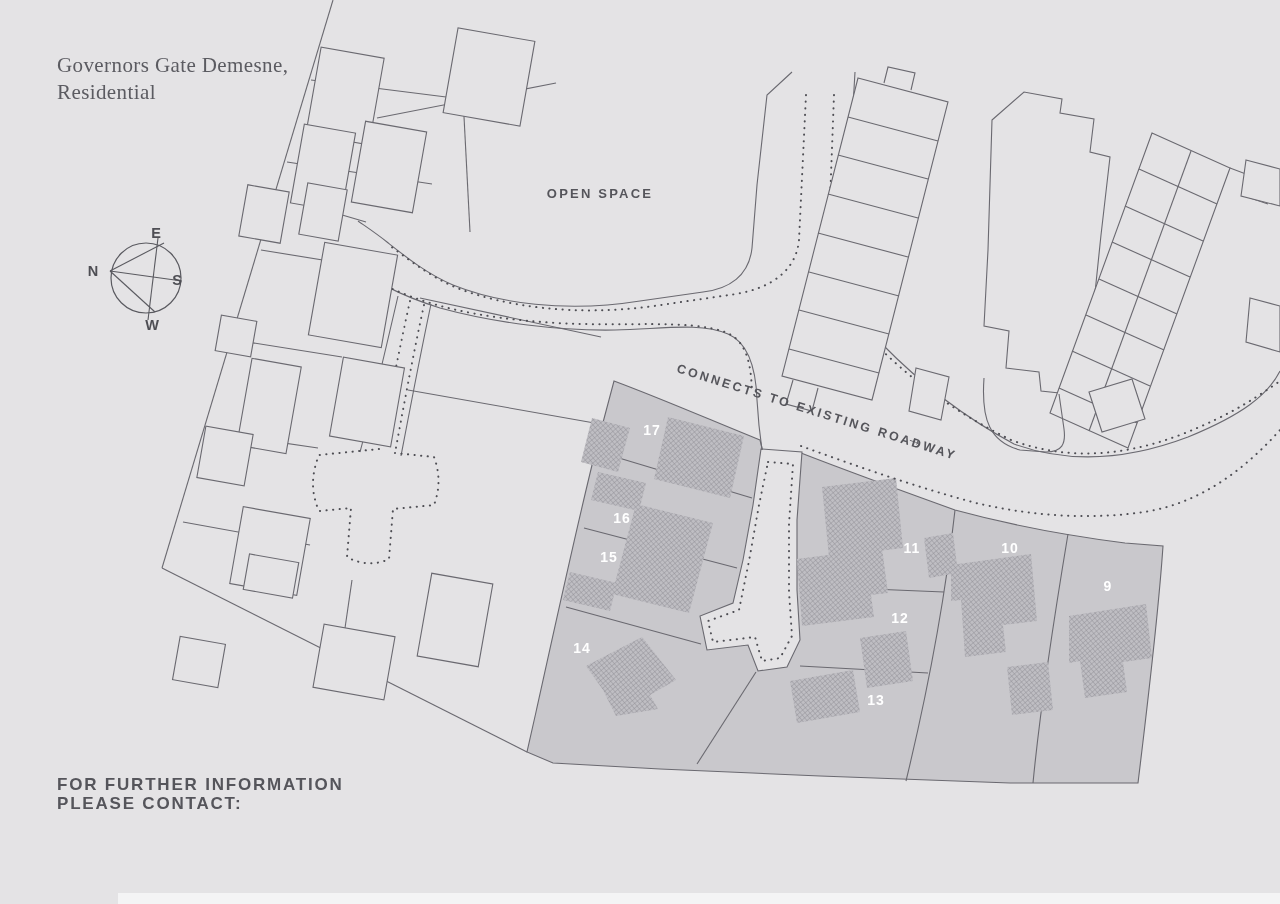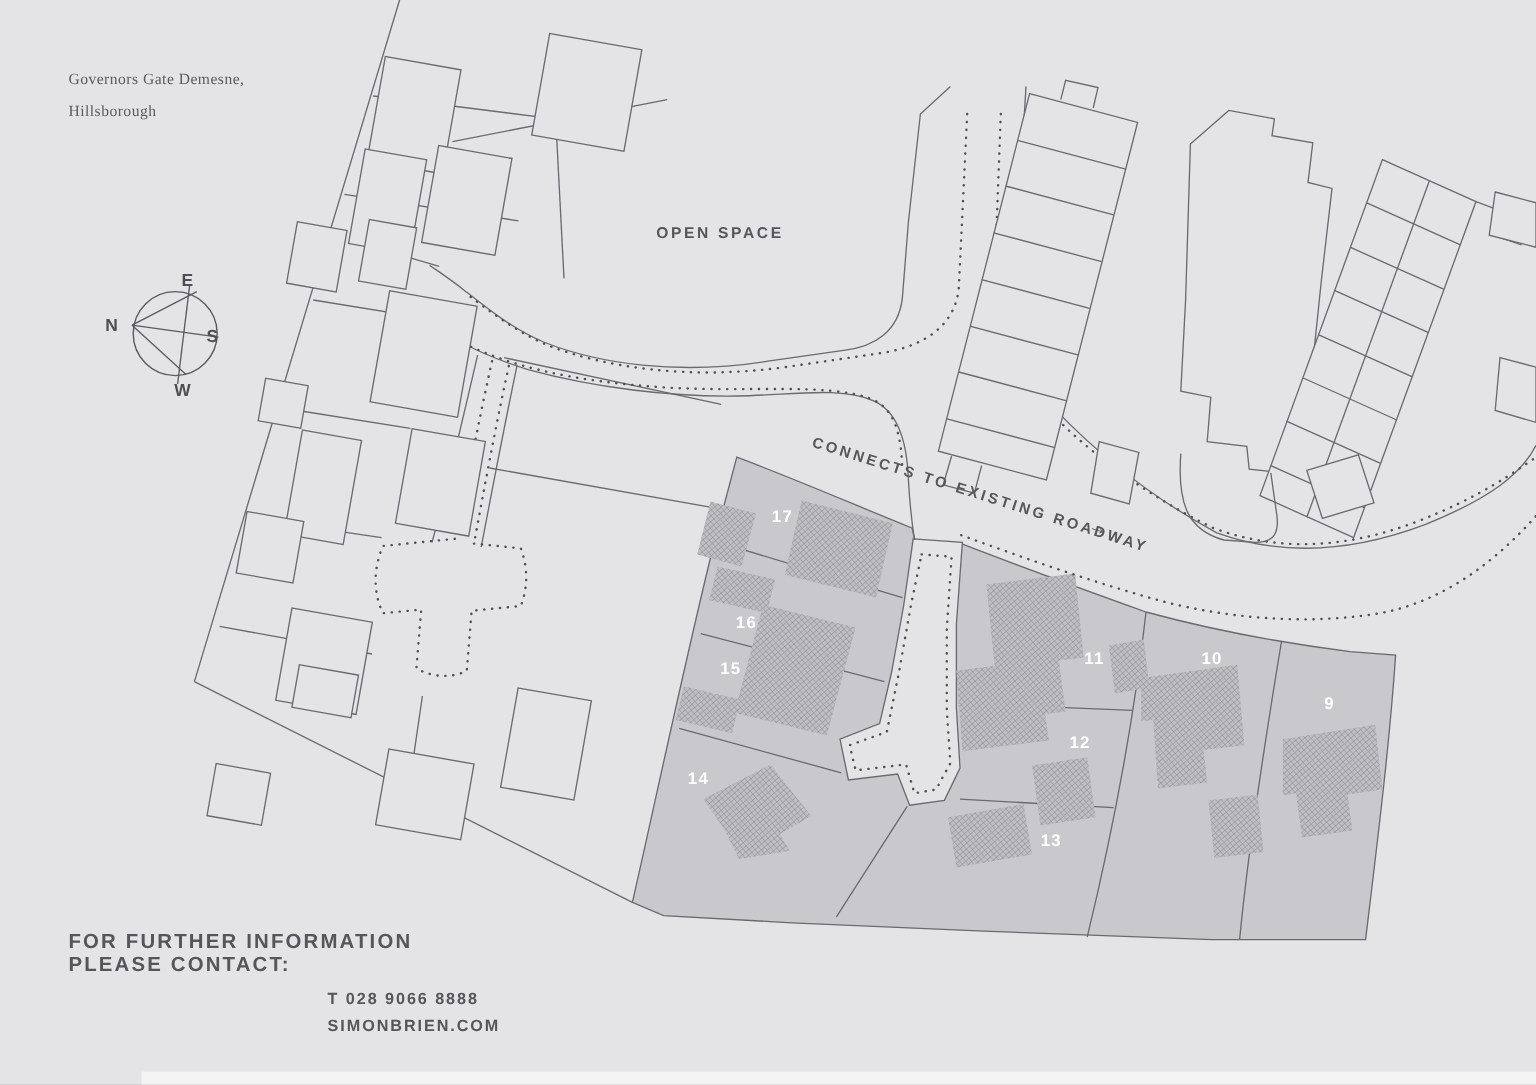--- a/index.html
+++ b/index.html
@@ -14,21 +14,21 @@
   #canvas{
     position:relative;width:1280px;height:904px;overflow:hidden;
     background:var(--bg);
     font-family:"Liberation Sans",sans-serif;
   }
   #plan-svg{position:absolute;left:0;top:0;}
   .overlay{position:absolute;white-space:pre-line;}
   #site-title{
     left:57px;top:52px;
     font-family:"Liberation Serif","DejaVu Serif",serif;
-    font-size:13px;line-height:27px;color:var(--serif-txt);letter-spacing:.4px;
+    font-size:21px;line-height:27px;color:var(--serif-txt);letter-spacing:.4px;
   }
   #brand{
     left:57px;top:706px;
     font-family:"Liberation Serif","DejaVu Serif",serif;
     font-size:27px;color:#4f4f56;letter-spacing:.8px;
   }
   #contact-heading{
     left:57px;top:775px;
     font-size:17px;font-weight:bold;letter-spacing:1.8px;
     line-height:19px;color:var(--txt);
@@ -223,21 +223,20 @@
     <text class="plot-num" x="876" y="705">13</text>
     <text class="plot-num" x="900" y="623">12</text>
     <text class="plot-num" x="912" y="553">11</text>
     <text class="plot-num" x="1010" y="553">10</text>
     <text class="plot-num" x="1108" y="591">9</text>
   </g>
 
   <rect x="118" y="893" width="1162" height="11" fill="#f4f4f5"></rect>
 </svg>
 
-  <div class="overlay" id="site-title"><span>Governors Gate Demesne,</span><br><span>Hillsborough</span></div>
+  <div class="overlay" id="site-title"><span>Governors Gate Demesne,</span><br><span>Residential</span></div>
 
 
   <div class="overlay" id="contact-heading"><span>FOR FURTHER INFORMATION</span><br><span>PLEASE CONTACT:</span></div>
 
 
-  <div class="overlay" id="phone-block"><span>T 028 9066 8888</span><br><span>SIMONBRIEN.COM</span></div>
 
 </div>
 
 </body></html>

